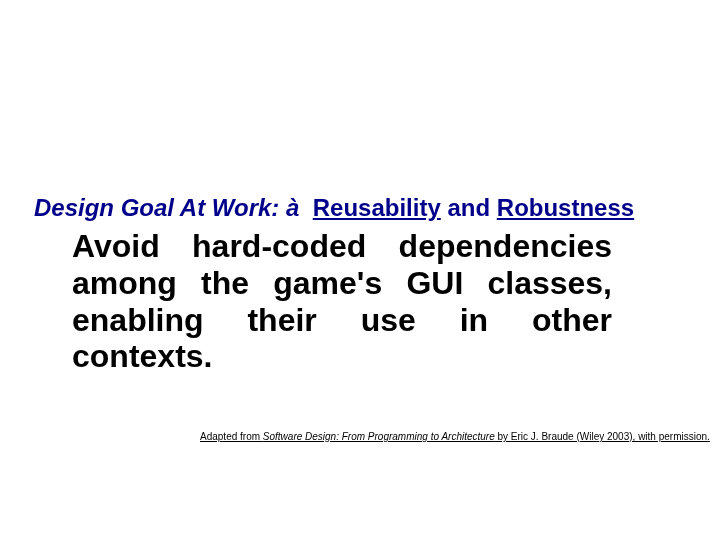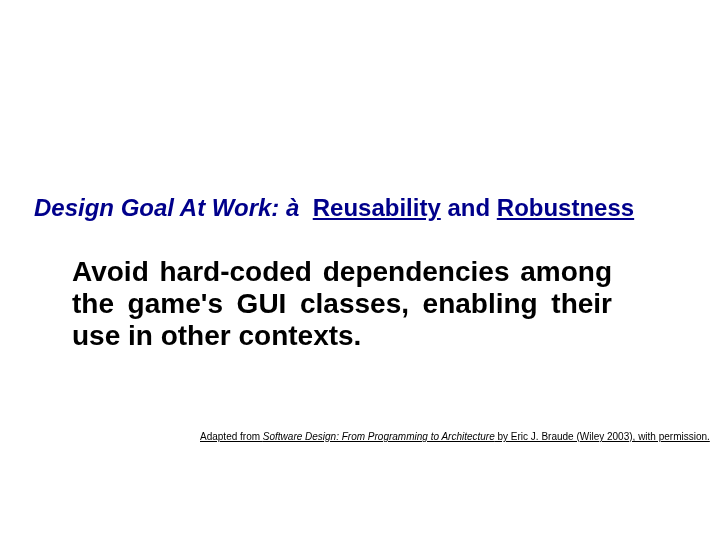--- a/index.html
+++ b/index.html
@@ -19,24 +19,24 @@
     }
     .headline .arrow { font-family: 'Arial Unicode MS', 'Wingdings', sans-serif; }
     .headline .kw {
       text-decoration: underline;
       font-style: normal;
     }
     .headline .plain { font-style: normal; }
 
     .body-text {
       position: absolute;
-      top: 256px;
+      top: 228px;
       left: 72px;
       width: 540px;
-      font-size: 28px;
+      font-size: 32px;
       font-weight: 700;
       color: #000;
       text-align: justify;
       line-height: 1.15;
     }
 
     .credit {
       position: absolute;
       bottom: 98px;
       left: 200px;

